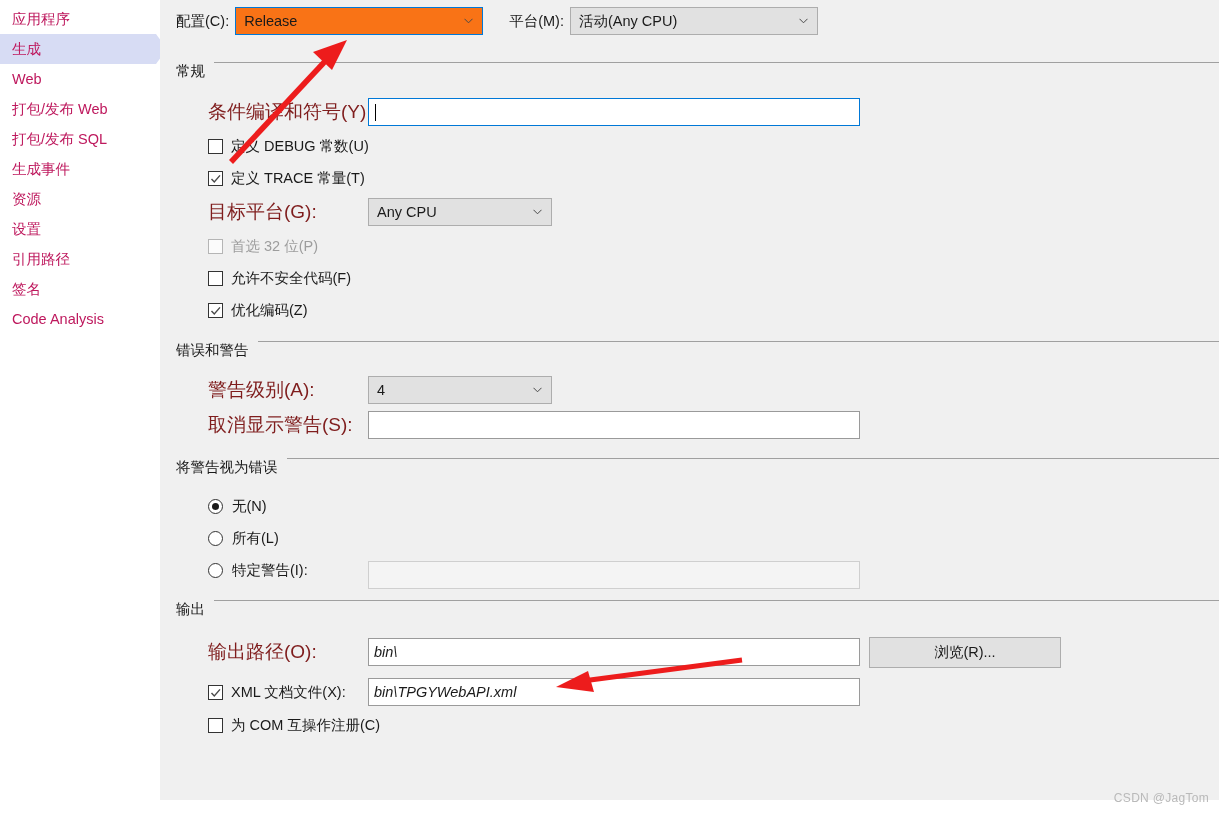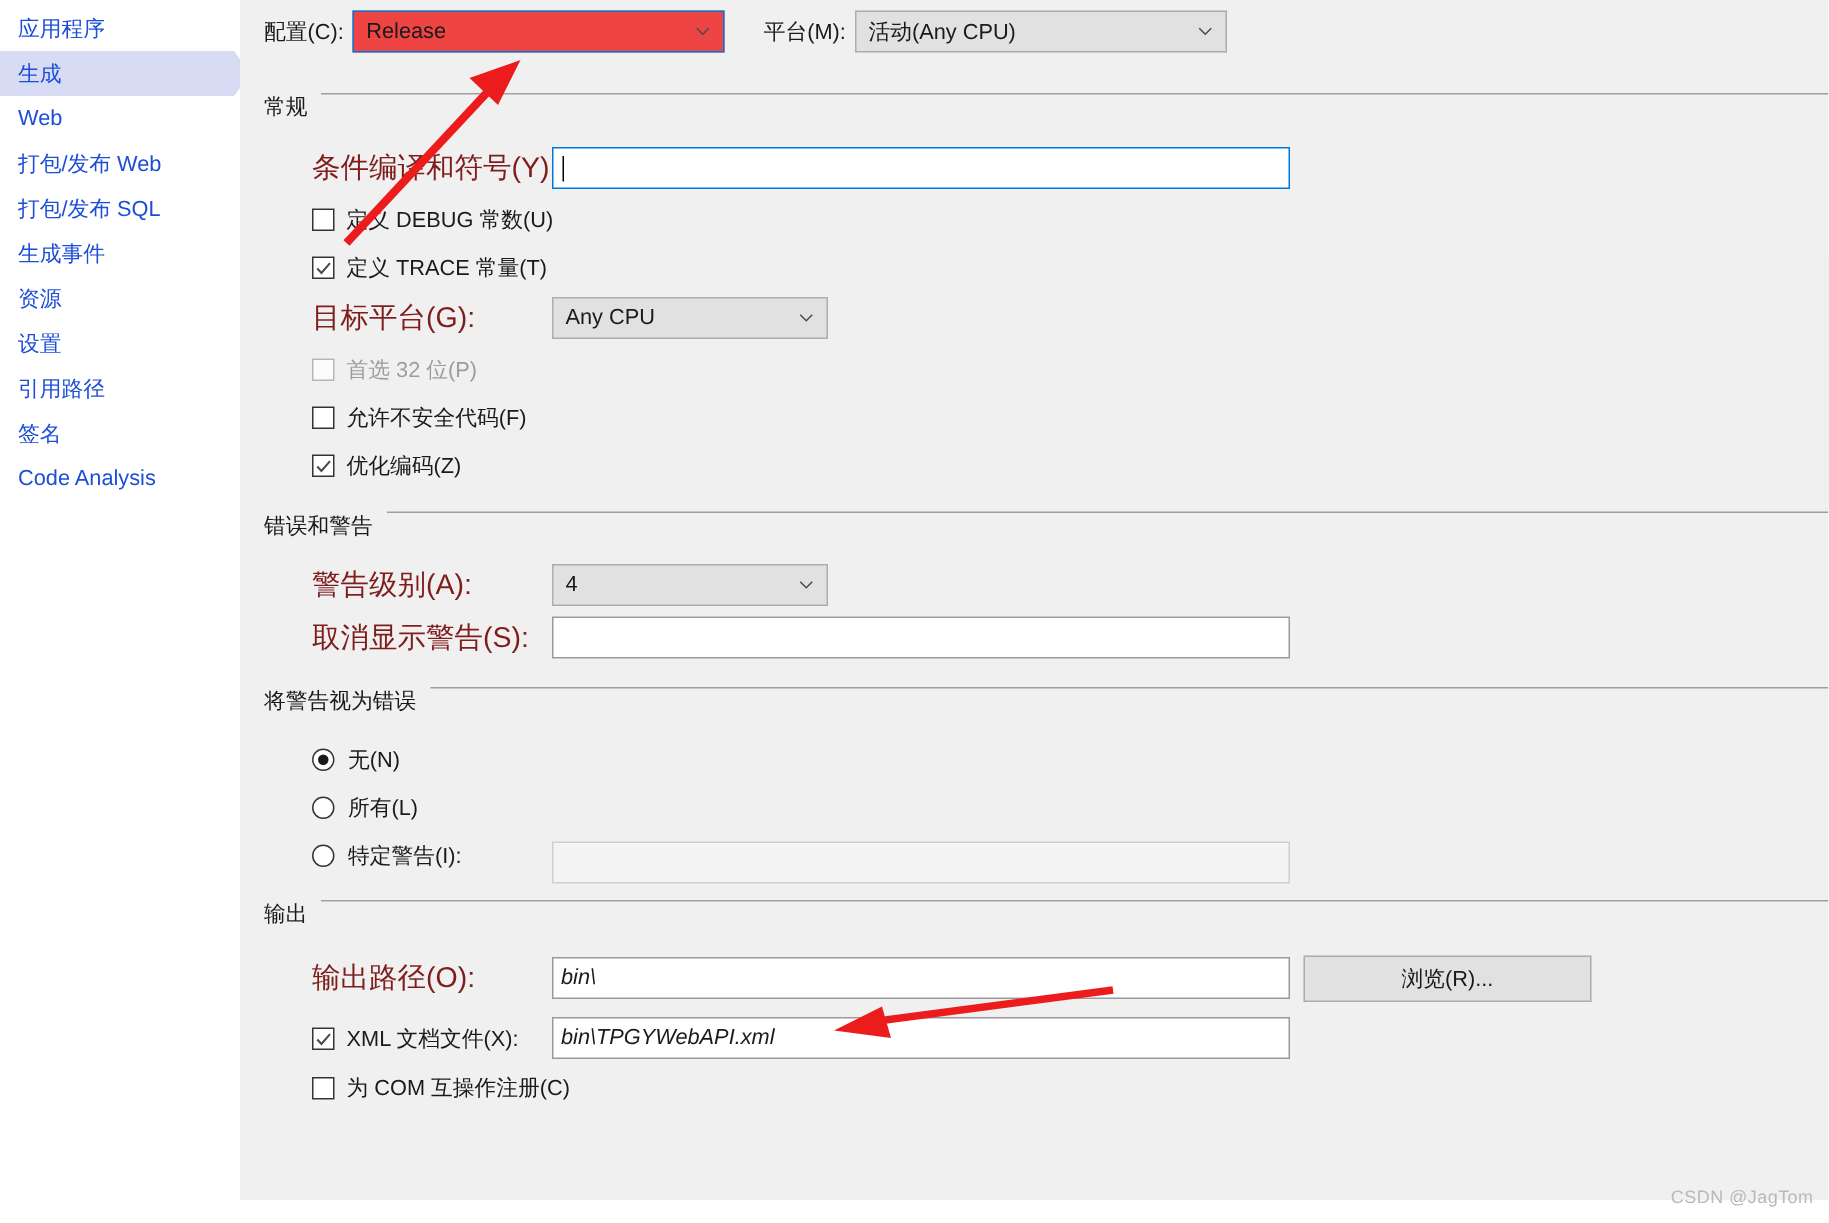--- a/index.html
+++ b/index.html
@@ -24,21 +24,21 @@
     width: 156px; height: 815px;
     background: #ffffff;
   }
   .side-item {
     position: relative;
     height: 30px;
     display: flex;
     align-items: center;
     padding-left: 12px;
     font-size: 14.5px;
-    color: #1d4ed8;
+    color: #be185d;
     white-space: nowrap;
     cursor: default;
   }
   .side-item.selected {
     background: #d7dcf4;
   }
   .side-item.selected::after {
     content: "";
     position: absolute;
     left: 156px;
@@ -80,21 +80,21 @@
     display: flex;
     align-items: center;
     padding-left: 8px;
     font-size: 14.5px;
     color: #1a1a1a;
     cursor: default;
     user-select: none;
   }
   .combo.focused {
     border: 1px solid #0078d7;
-    background: #ef4444;
+    background: #f97316;
   }
   .combo .chev {
     position: absolute;
     right: 9px; top: 50%;
     margin-top: -3px;
     width: 9px; height: 6px;
   }
   .combo .chev svg { display: block; }
 
   .textbox {

